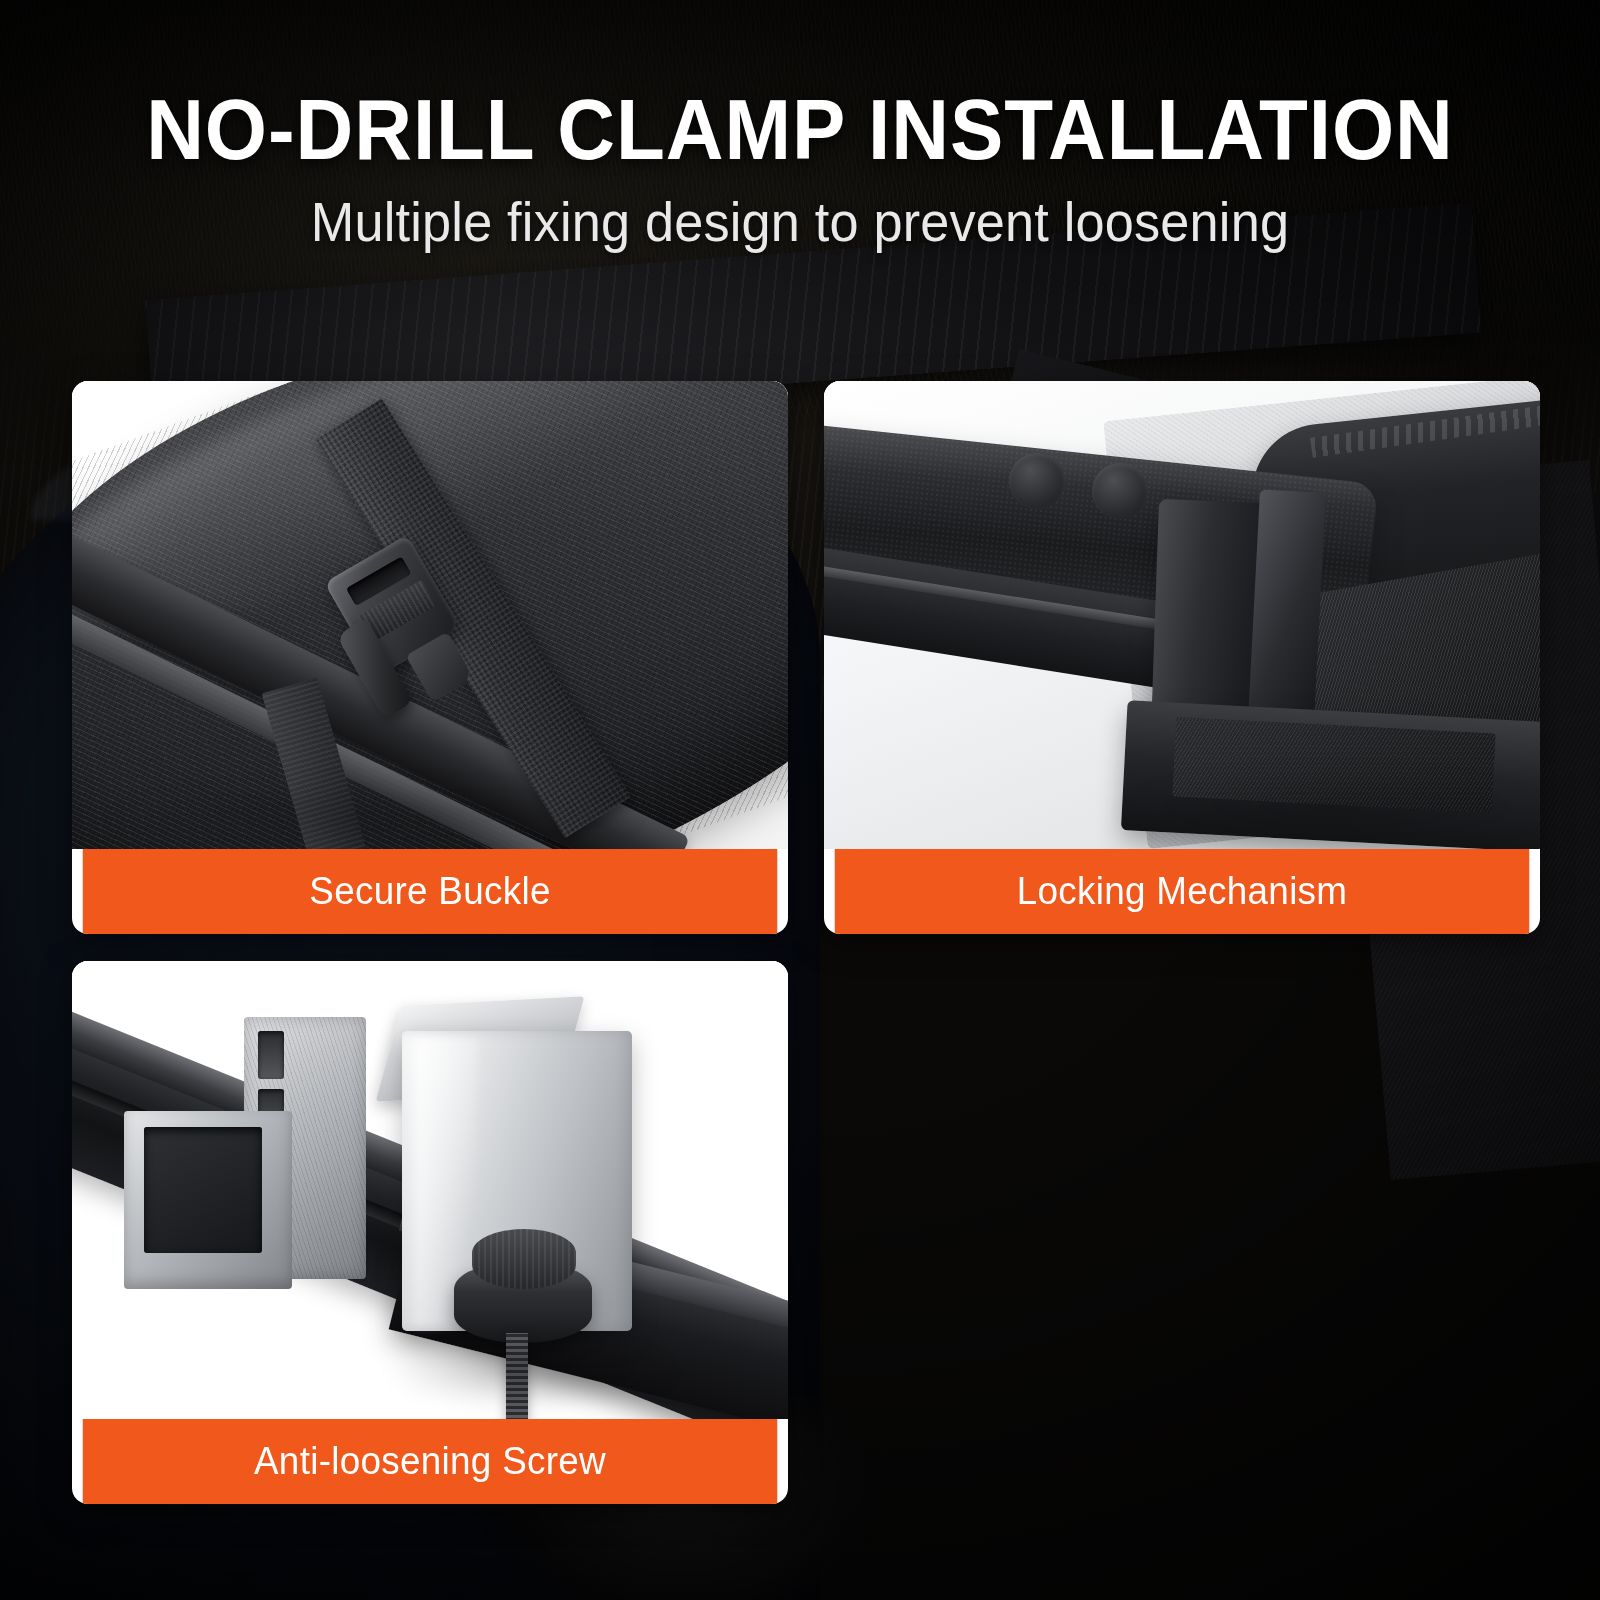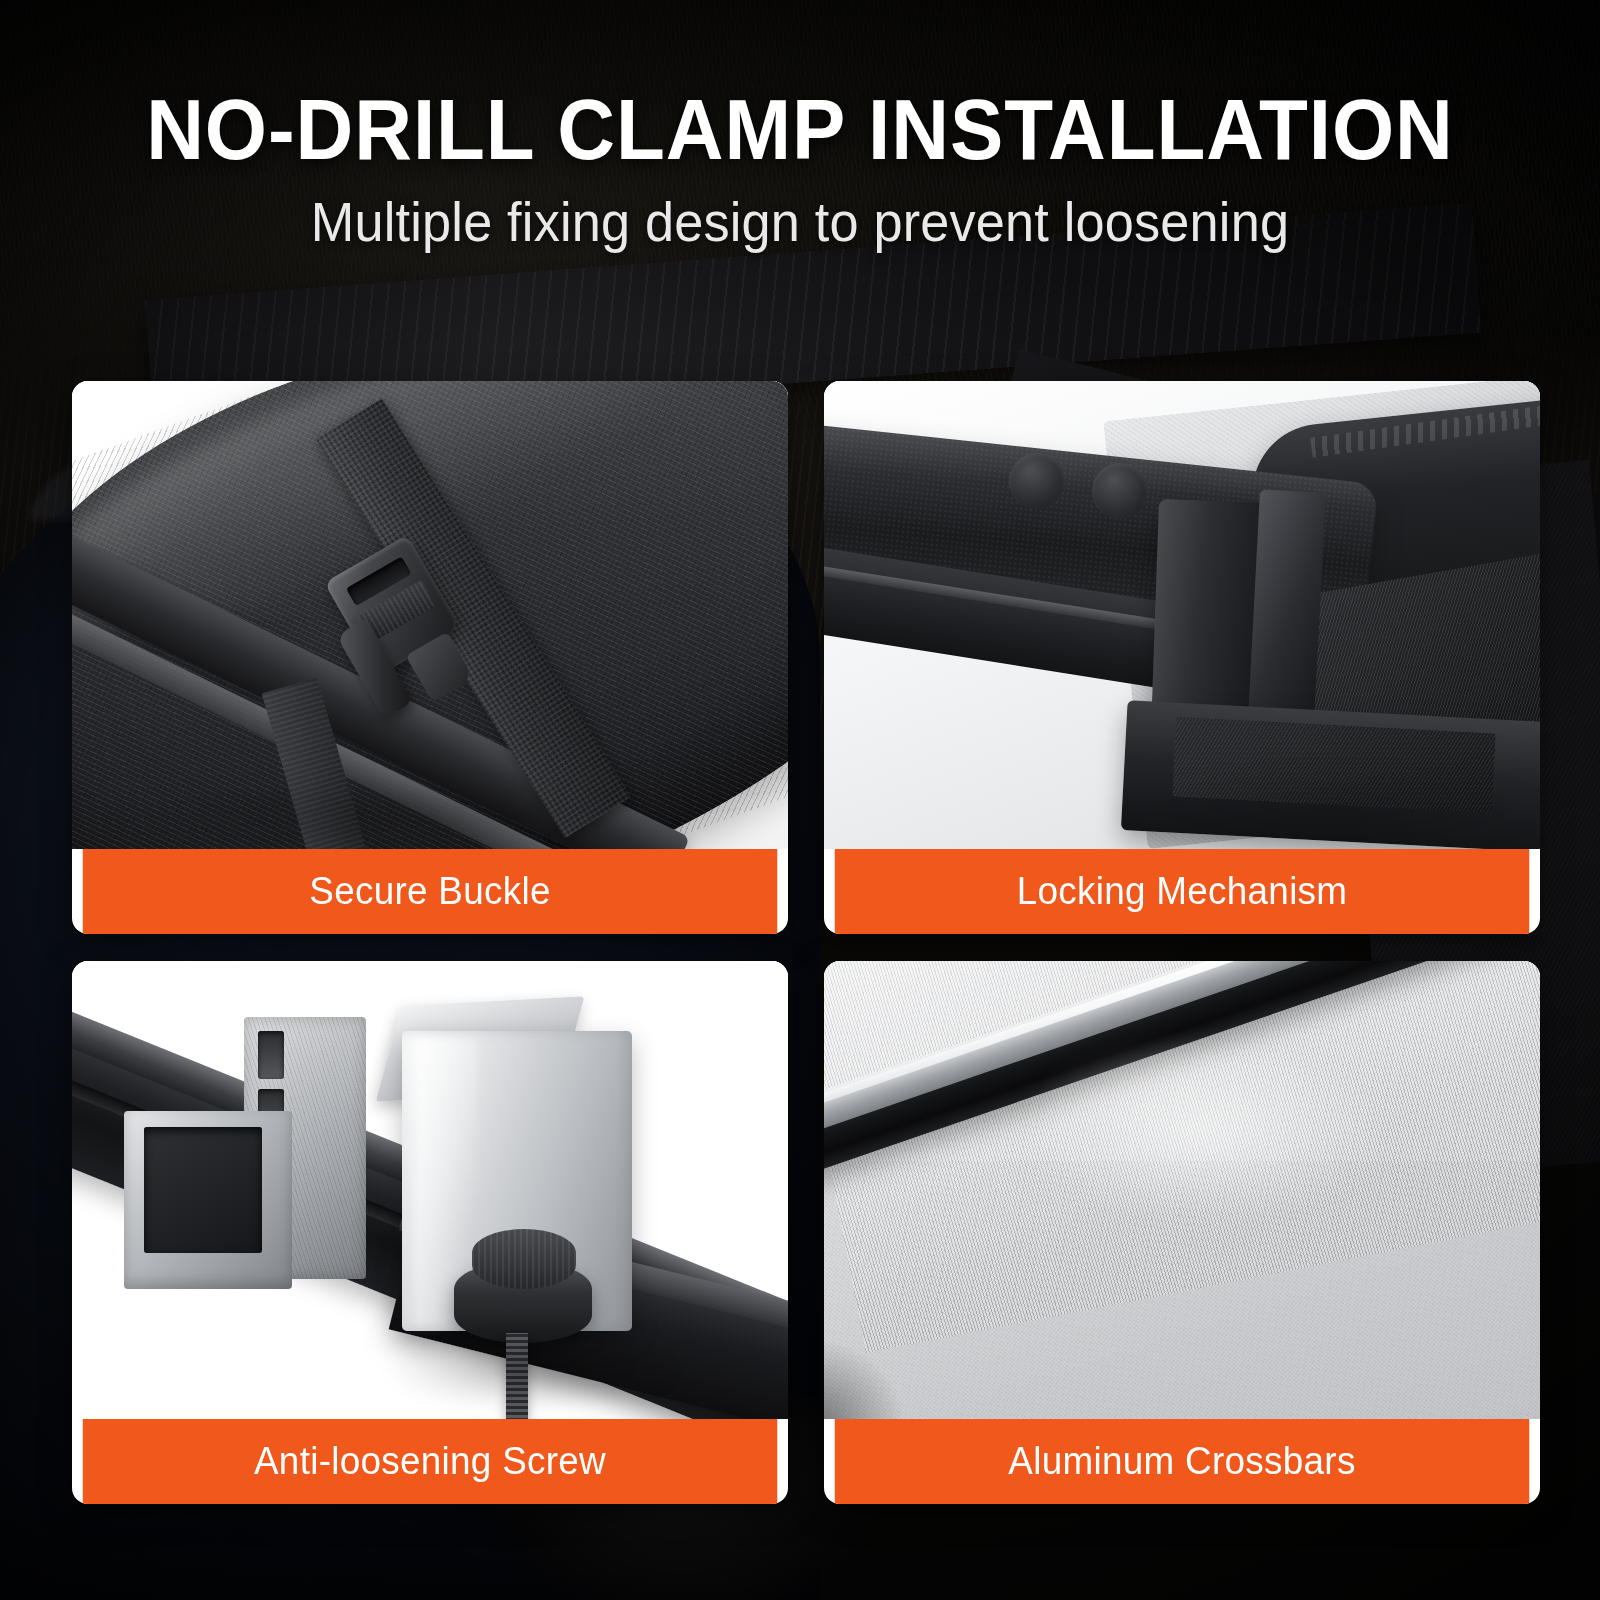--- a/index.html
+++ b/index.html
@@ -755,31 +755,15 @@
         <div class="p2-knob"></div>
         <div class="p2-knob-top"></div>
         <div class="p2-bolt"></div>
         <div class="p2-shadow"></div>
       </div>
       <div class="caption" style="background:#F1591C;">
         <span>Anti-loosening Screw</span>
       </div>
     </div>
 
-    <div class="card">
-      <div class="photo">
-        <div class="p4-bg"></div>
-        <div class="p4-mesh"></div>
-        <div class="p4-mesh2"></div>
-        <div class="p4-weave"></div>
-        <div class="p4-bar-black"></div>
-        <div class="p4-bar-silver"></div>
-        <div class="p4-bar-hl"></div>
-        <div class="p4-glow"></div>
-        <div class="p4-dark-corner"></div>
-      </div>
-      <div class="caption" style="background:#F1591C;">
-        <span>Aluminum Crossbars</span>
-      </div>
-    </div>
 
   </div>
 </div>
 
 </body></html>

